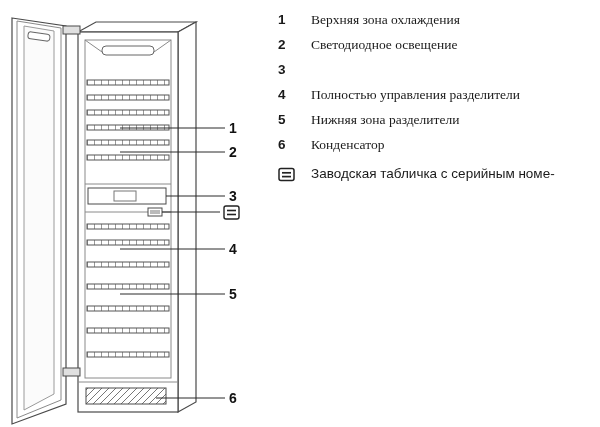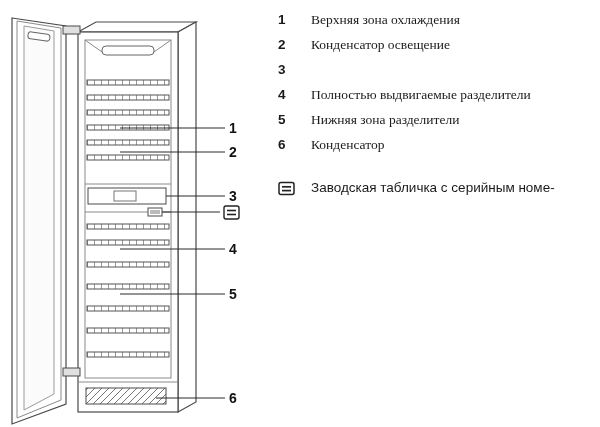--- a/index.html
+++ b/index.html
@@ -34,21 +34,21 @@
     font-size: 13.5px;
     line-height: 16px;
   }
   .legend-row { display: flex; margin-bottom: 9px; }
   .legend-num {
     width: 33px;
     flex: 0 0 33px;
     font-weight: bold;
   }
   .legend-label { flex: 1; font-family: Liberation Serif, serif; }
-  .legend-plate-row { display: flex; margin-top: 27px; }
+  .legend-plate-row { display: flex; margin-top: 13px; }
   .plate-icon-cell { width: 33px; flex: 0 0 33px; padding-top: 1px; }
   .plate-lines div { white-space: nowrap; }
 </style>
 </head>
 <body>
 
 <div class="page">
 
   <svg class="diagram-svg" width="270" height="427" viewBox="0 0 270 427">
     <defs>
@@ -148,30 +148,30 @@
 
   <div class="legend">
 
     <div class="legend-row">
       <span class="legend-num">1</span>
       <span class="legend-label">Верхняя зона охлаждения</span>
     </div>
 
     <div class="legend-row">
       <span class="legend-num">2</span>
-      <span class="legend-label">Конденсатор освещение</span>
+      <span class="legend-label">Светодиодное освещение</span>
     </div>
 
     <div class="legend-row">
       <span class="legend-num">3</span>
     </div>
 
     <div class="legend-row">
       <span class="legend-num">4</span>
-      <span class="legend-label">Полностью выдвигаемые разделители</span>
+      <span class="legend-label">Полностью управления разделители</span>
     </div>
 
     <div class="legend-row">
       <span class="legend-num">5</span>
       <span class="legend-label">Нижняя зона разделители</span>
     </div>
 
     <div class="legend-row">
       <span class="legend-num">6</span>
       <span class="legend-label">Конденсатор</span>

